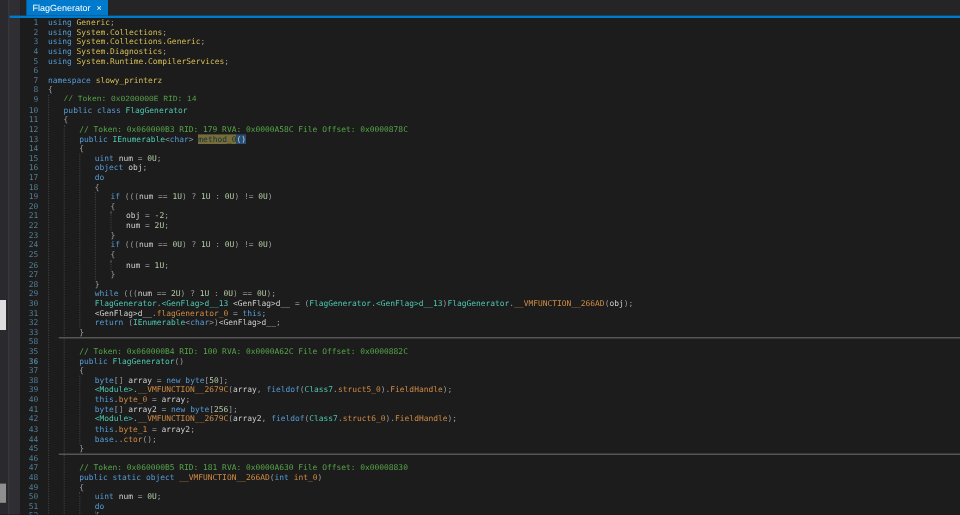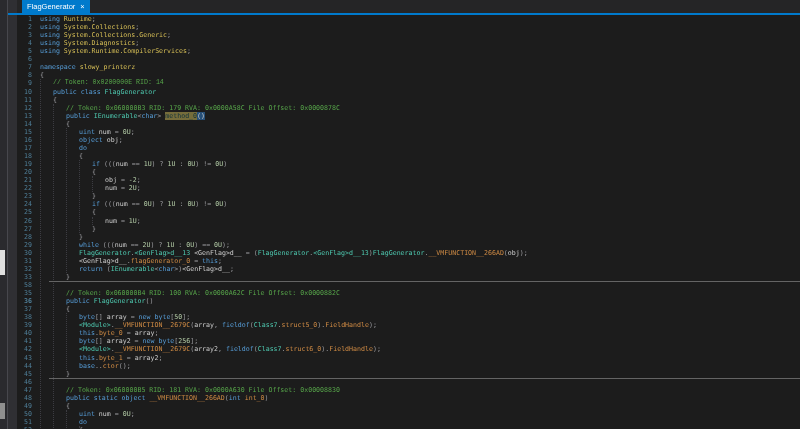--- a/index.html
+++ b/index.html
@@ -43,21 +43,21 @@
   <div id="editor" style="background: rgb(28, 28, 28);">
       <div class="guide" style="left: 23px; top: 64.48px; height: 354.64px;"></div>
       <div class="guide" style="left: 36px; top: 88.66px; height: 330.46px;"></div>
       <div class="guide" style="left: 49px; top: 112.84px; height: 145.08px;"></div>
       <div class="guide" style="left: 49px; top: 298.22px; height: 56.42px;"></div>
       <div class="guide" style="left: 49px; top: 394.94px; height: 24.18px;"></div>
       <div class="guide" style="left: 62px; top: 145.08px; height: 72.54px;"></div>
       <div class="guide" style="left: 62px; top: 411.06px; height: 8.06px;"></div>
       <div class="guide" style="left: 75px; top: 161.2px; height: 16.12px;"></div>
       <div class="guide" style="left: 75px; top: 201.5px; height: 8.06px;"></div>
-      <div class="row" style="top: 0px; height: 8.06px; line-height: 8.06px;"><span class="ln" style="color: rgb(79, 127, 153);">1</span><span class="code" style="padding-left: 8px;"><span style="color: rgb(86, 156, 214);">using </span><span style="color: rgb(215, 191, 86);">Runtime</span><span style="color: rgb(156, 156, 160);">;</span></span></div>
+      <div class="row" style="top: 0px; height: 8.06px; line-height: 8.06px;"><span class="ln" style="color: rgb(79, 127, 153);">1</span><span class="code" style="padding-left: 8px;"><span style="color: rgb(86, 156, 214);">using </span><span style="color: rgb(215, 191, 86);">Generic</span><span style="color: rgb(156, 156, 160);">;</span></span></div>
       <div class="row" style="top: 8.06px; height: 8.06px; line-height: 8.06px;"><span class="ln" style="color: rgb(79, 127, 153);">2</span><span class="code" style="padding-left: 8px;"><span style="color: rgb(86, 156, 214);">using </span><span style="color: rgb(215, 191, 86);">System.Collections</span><span style="color: rgb(156, 156, 160);">;</span></span></div>
       <div class="row" style="top: 16.12px; height: 8.06px; line-height: 8.06px;"><span class="ln" style="color: rgb(79, 127, 153);">3</span><span class="code" style="padding-left: 8px;"><span style="color: rgb(86, 156, 214);">using </span><span style="color: rgb(215, 191, 86);">System.Collections.Generic</span><span style="color: rgb(156, 156, 160);">;</span></span></div>
       <div class="row" style="top: 24.18px; height: 8.06px; line-height: 8.06px;"><span class="ln" style="color: rgb(79, 127, 153);">4</span><span class="code" style="padding-left: 8px;"><span style="color: rgb(86, 156, 214);">using </span><span style="color: rgb(215, 191, 86);">System.Diagnostics</span><span style="color: rgb(156, 156, 160);">;</span></span></div>
       <div class="row" style="top: 32.24px; height: 8.06px; line-height: 8.06px;"><span class="ln" style="color: rgb(79, 127, 153);">5</span><span class="code" style="padding-left: 8px;"><span style="color: rgb(86, 156, 214);">using </span><span style="color: rgb(215, 191, 86);">System.Runtime.CompilerServices</span><span style="color: rgb(156, 156, 160);">;</span></span></div>
       <div class="row" style="top: 40.3px; height: 8.06px; line-height: 8.06px;"><span class="ln" style="color: rgb(79, 127, 153);">6</span><span class="code" style="padding-left: 8px;"></span></div>
       <div class="row" style="top: 48.36px; height: 8.06px; line-height: 8.06px;"><span class="ln" style="color: rgb(79, 127, 153);">7</span><span class="code" style="padding-left: 8px;"><span style="color: rgb(86, 156, 214);">namespace </span><span style="color: rgb(215, 191, 86);">slowy_printerz</span></span></div>
       <div class="row" style="top: 56.42px; height: 8.06px; line-height: 8.06px;"><span class="ln" style="color: rgb(79, 127, 153);">8</span><span class="code" style="padding-left: 8px;"><span style="color: rgb(156, 156, 160);">{</span></span></div>
       <div class="row" style="top: 64.48px; height: 8.06px; line-height: 8.06px;"><span class="ln" style="color: rgb(79, 127, 153);">9</span><span class="code" style="padding-left: 21px; font-family: Liberation Mono, monospace;"><span style="color: rgb(87, 166, 74);">// Token: 0x0200000E RID: 14</span></span></div>
       <div class="row" style="top: 72.54px; height: 8.06px; line-height: 8.06px;"><span class="ln" style="color: rgb(79, 127, 153);">10</span><span class="code" style="padding-left: 21px;"><span style="color: rgb(86, 156, 214);">public class </span><span style="color: rgb(78, 201, 176);">FlagGenerator</span></span></div>
       <div class="row" style="top: 80.6px; height: 8.06px; line-height: 8.06px;"><span class="ln" style="color: rgb(79, 127, 153);">11</span><span class="code" style="padding-left: 21px;"><span style="color: rgb(156, 156, 160);">{</span></span></div>

